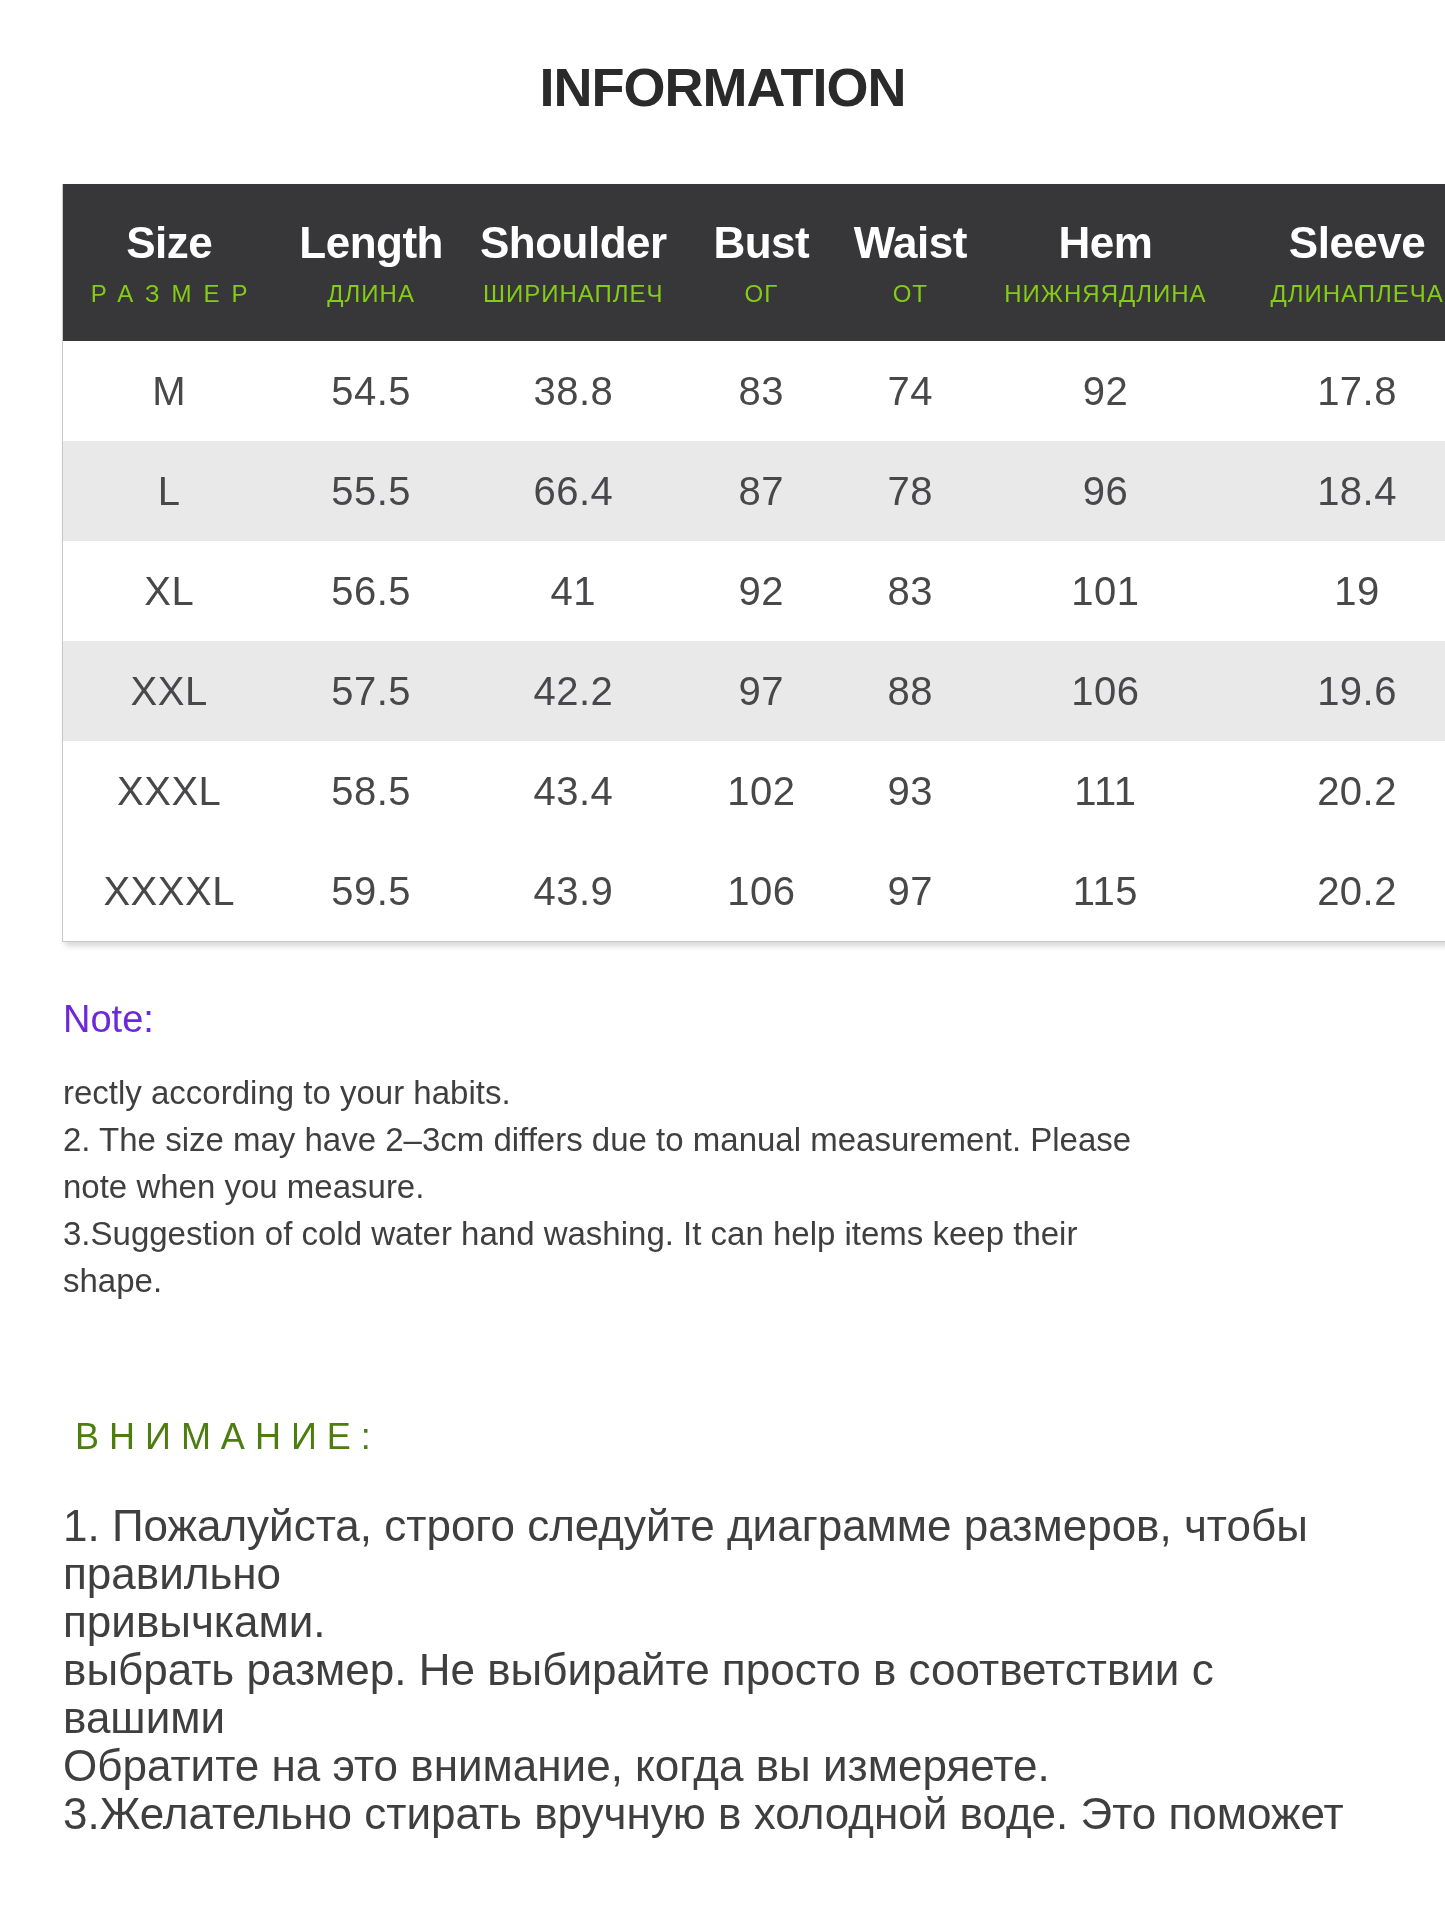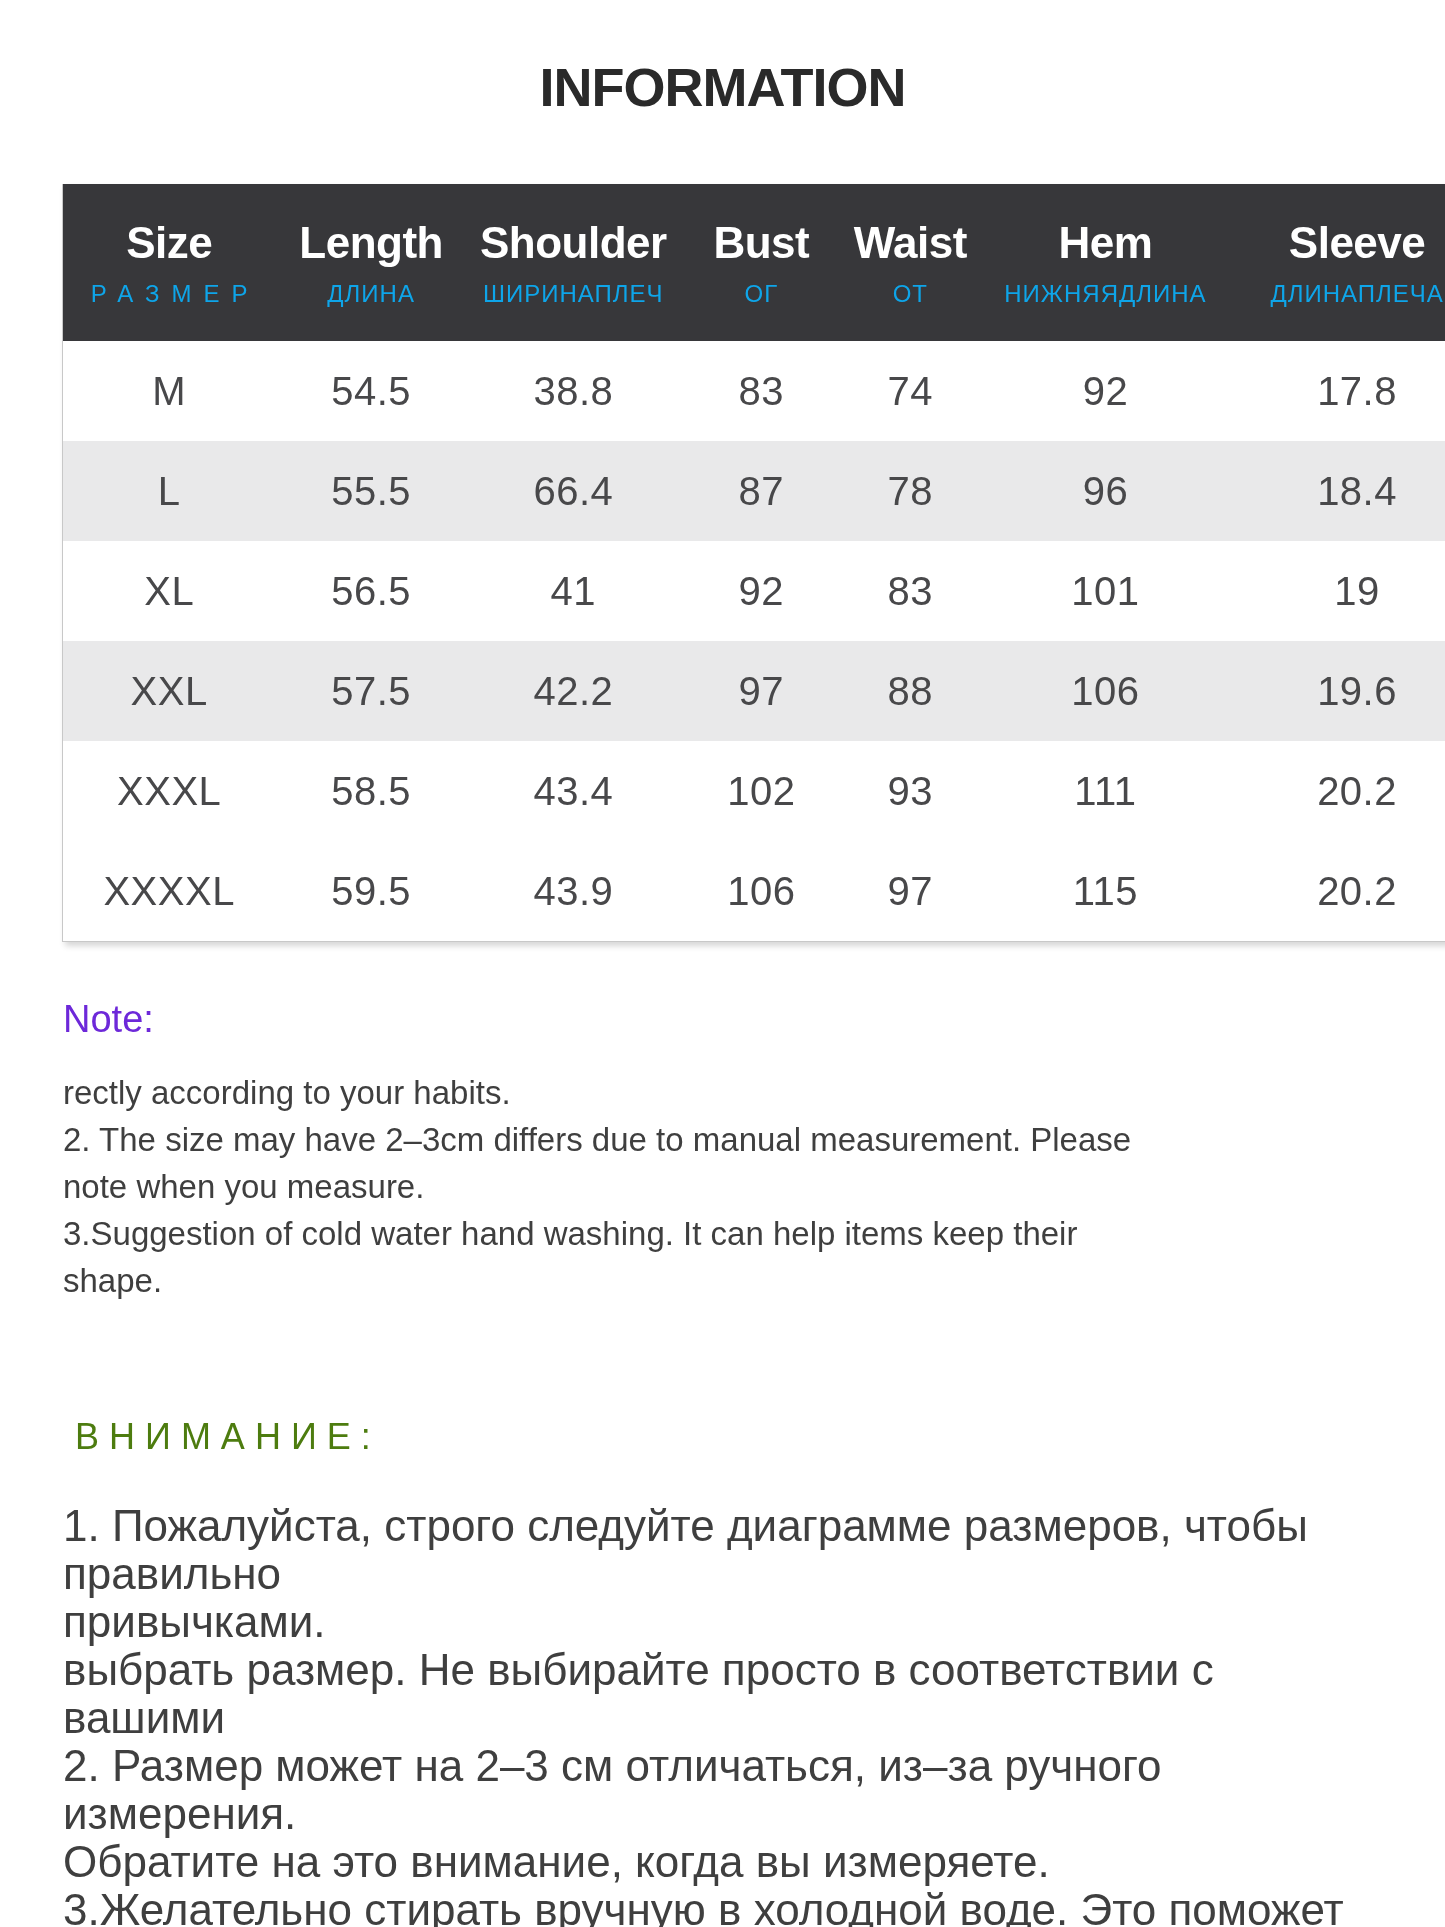--- a/index.html
+++ b/index.html
@@ -52,21 +52,21 @@
   }
   .h-en {
     color: #ffffff;
     font-size: 44px;
     font-weight: 600;
     line-height: 50px;
     margin-bottom: 12px;
     letter-spacing: -0.5px;
   }
   .h-ru {
-    color: #0ea5e9;
+    color: #84cc16;
     font-size: 24px;
     font-weight: 400;
     line-height: 28px;
     letter-spacing: 1px;
   }
   .h-ru.spaced {
     letter-spacing: 12px;
     padding-left: 12px; 
   }
   tbody td {
@@ -230,18 +230,17 @@
     <div class="body-line">note when you measure.</div>
     <div class="body-line">3.Suggestion of cold water hand washing. It can help items keep their</div>
     <div class="body-line">shape.</div>
   </div>
 
   <div class="attention-section">
     <div class="attention-heading">ВНИМАНИЕ:</div>
     <div class="body-line">1. Пожалуйста, строго следуйте диаграмме размеров, чтобы правильно</div>
     <div class="body-line">привычками.</div>
     <div class="body-line">выбрать размер. Не выбирайте просто в соответствии с вашими</div>
-    <div class="body-line">2. Размер может на 2–3 см отличаться, из–за ручного измерения.</div>
     <div class="body-line">Обратите на это внимание, когда вы измеряете.</div>
     <div class="body-line">3.Желательно стирать вручную в холодной воде. Это поможет</div>
   </div>
 
 </div>
 
 </body></html>

